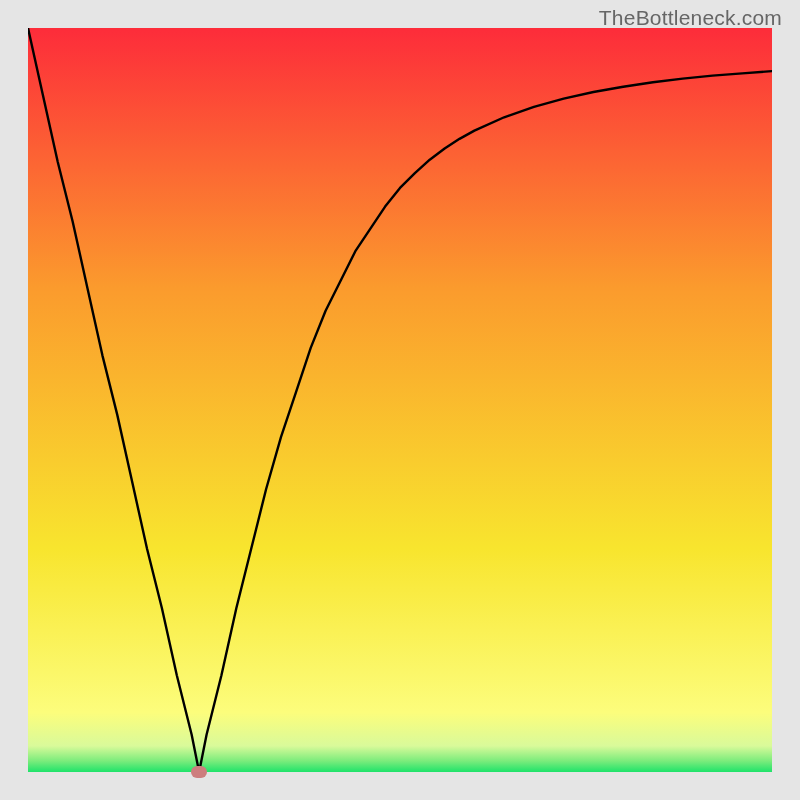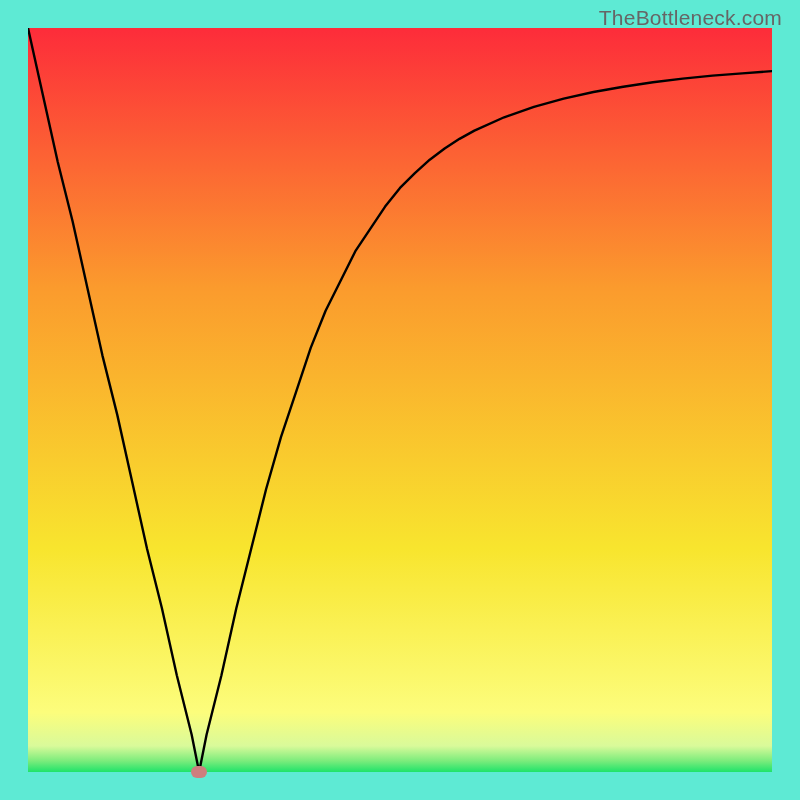--- a/index.html
+++ b/index.html
@@ -8,21 +8,21 @@
     width: 800px;
     height: 800px;
     overflow: hidden;
     background: #000;
     font-family: Arial, Helvetica, sans-serif;
   }
   .frame {
     position: relative;
     width: 800px;
     height: 800px;
-    background: #5eead4;
+    background: #e5e5e5;
   }
   .plot-area {
     position: absolute;
     left: 28px;
     top: 28px;
     width: 744px;
     height: 744px;
   }
   .gradient-bg {
     position: absolute;

